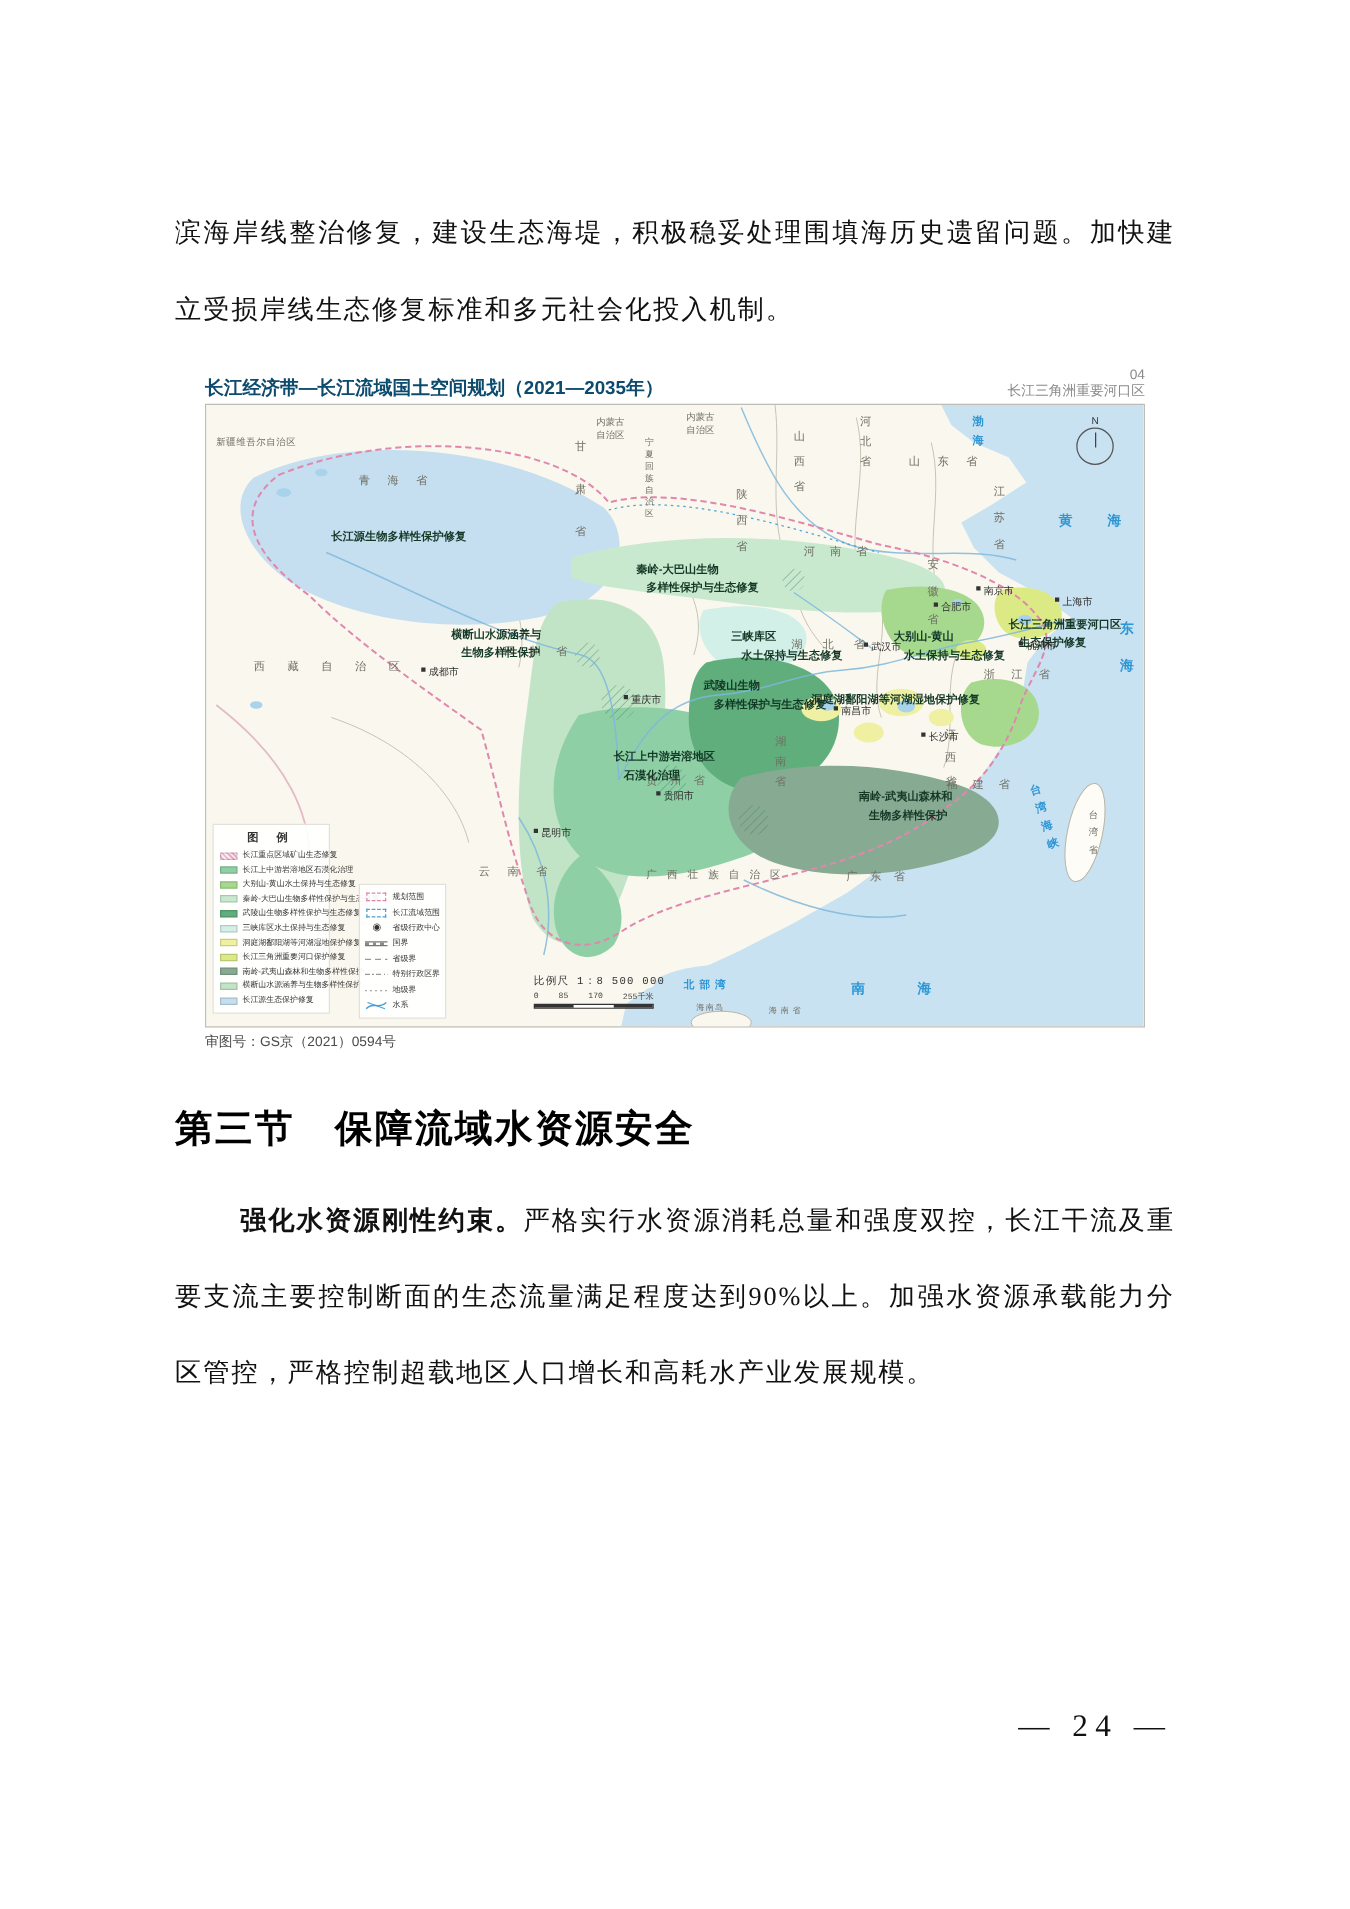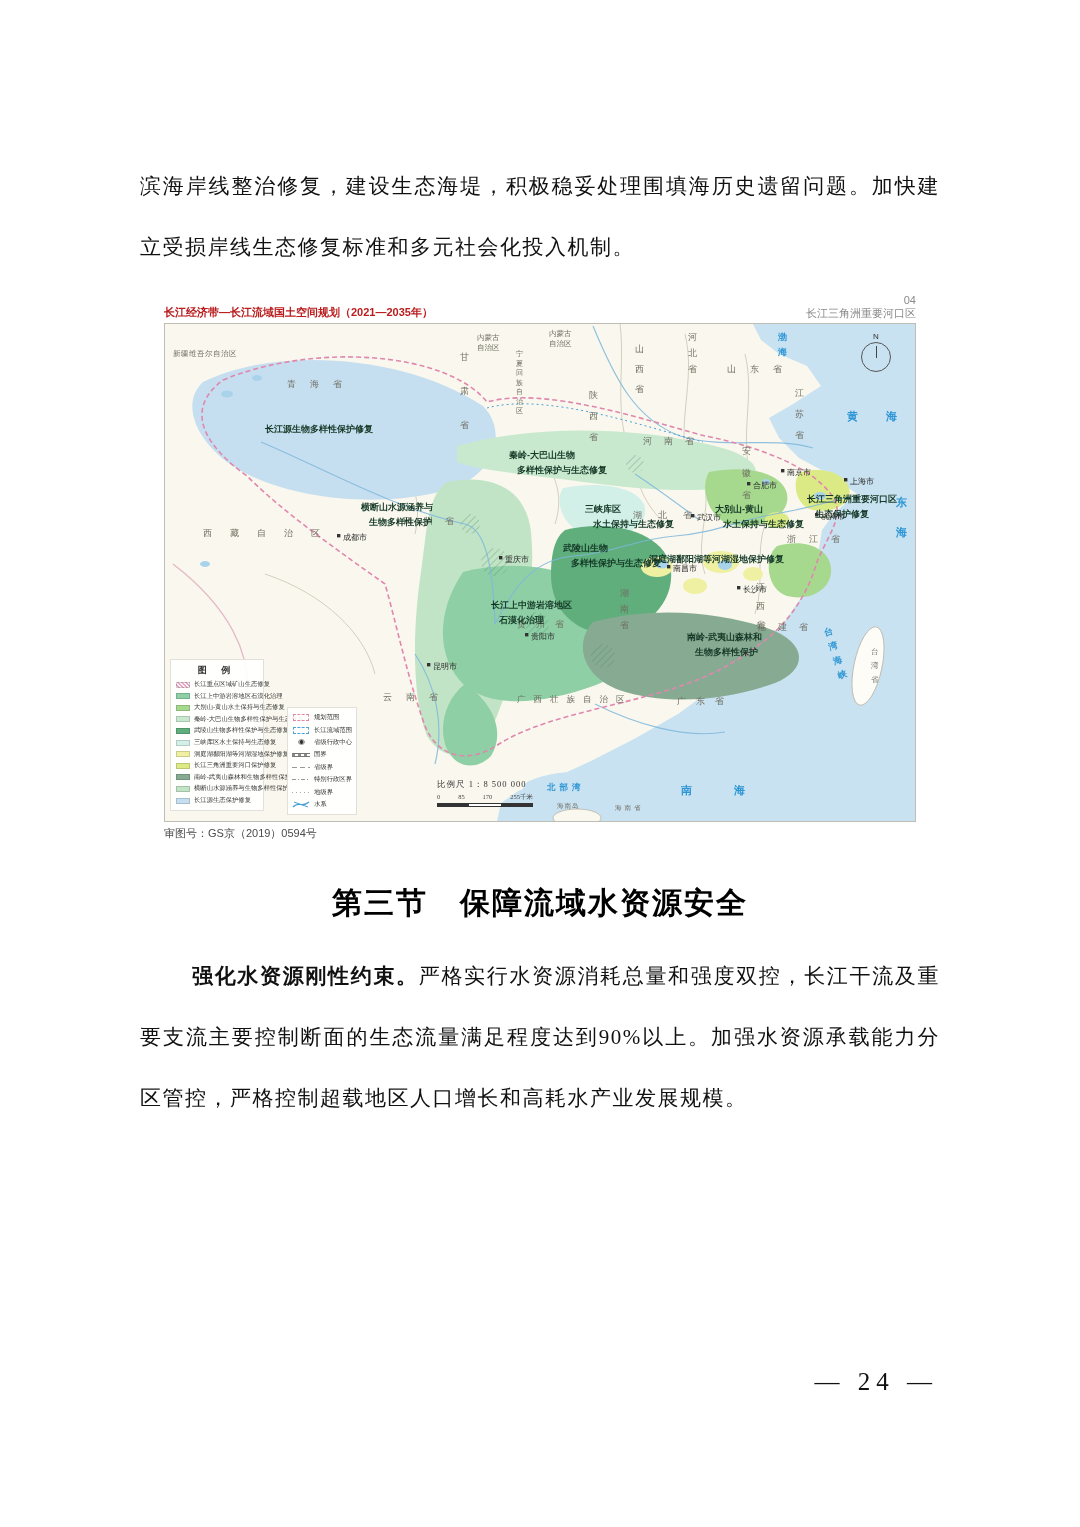--- a/index.html
+++ b/index.html
@@ -9,21 +9,21 @@
   .para, .intro {
     font-size:21px; line-height:61px; text-align:justify; text-justify:inter-ideograph;
     letter-spacing:1.5px; color:#111;
   }
   .para { text-indent:52px; }
   .para b { font-weight:bold; }
 
   
   .figure { width:752px; margin:16px 0 0 24px; }
   .fig-head { display:flex; justify-content:space-between; align-items:flex-end; margin-bottom:3px; }
-  .fig-title { font-family:"Liberation Sans","DejaVu Sans",sans-serif; font-weight:bold; font-size:11px; color:#b91c1c; }
+  .fig-title { font-family:"Liberation Sans","DejaVu Sans",sans-serif; font-weight:bold; font-size:15px; color:#0c4a6e; }
   .fig-right { text-align:right; font-family:"Liberation Sans","DejaVu Sans",sans-serif; color:#8a8a8a; font-size:11px; line-height:13px; }
   .map-wrap { position:relative; width:752px; height:499px; border:1px solid #bfbdb4; background:#faf8ee; }
   .map-wrap svg { display:block; }
   .approval { margin-top:4px; font-family:"Liberation Sans","DejaVu Sans",sans-serif; font-size:11px; color:#4a4a4a; }
 
   
   .legend-box {
     position:absolute; left:5px; bottom:10px; width:94px; background:rgba(255,255,255,.93);
     border:1px solid #e2e0d8; padding:4px 5px 5px 5px; font-family:"Liberation Sans","DejaVu Sans",sans-serif;
   }
@@ -37,37 +37,37 @@
   .symbol-box {
     position:absolute; left:122px; bottom:6px; width:70px; background:rgba(255,255,255,.93);
     border:1px solid #e2e0d8; padding:5px 4px; font-family:"Liberation Sans","DejaVu Sans",sans-serif;
   }
   .srow { display:flex; align-items:center; margin-top:3.4px; }
   .srow:first-child { margin-top:0; }
   .sswatch { width:18px; height:9px; flex:0 0 18px; margin-right:4px; position:relative; }
   .slabel { font-size:6.6px; color:#333; white-space:nowrap; transform:scale(.96); transform-origin:left center; }
 
   
-  .scalebar { position:absolute; left:272px; bottom:14px; width:132px; font-family:Liberation Serif, serif; }
+  .scalebar { position:absolute; left:262px; bottom:14px; width:132px; font-family:Liberation Mono, monospace; }
   .scale-label { font-size:8.5px; color:#333; margin-bottom:2px; letter-spacing:1px; }
   .scale-ticks { display:flex; width:96px; justify-content:space-between; font-size:6.5px; color:#444; margin-bottom:1px; }
   .scale-rule { display:flex; width:96px; height:4px; border:1px solid #333; }
   .scale-rule span { flex:1; }
   .scale-rule span:nth-child(odd) { background:#333; }
   .scale-rule span:nth-child(even) { background:#fff; }
 
   
   .north { position:absolute; right:24px; top:18px; width:30px; height:30px; border:1px solid #555; border-radius:50%;
            font-family:"Liberation Sans",sans-serif; }
   .north .n { position:absolute; top:-11px; left:50%; transform:translateX(-50%); font-size:8px; color:#333; }
   .north .pin { position:absolute; left:50%; top:3px; width:1px; height:12px; background:#444; }
 
   
   .heading {
-    margin-top:42px; text-align:center; font-family:"Liberation Sans","DejaVu Sans",sans-serif;
+    margin-top:42px; font-family:"Liberation Sans","DejaVu Sans",sans-serif;
     font-weight:bold; font-size:30px; letter-spacing:2px; color:#000;
   }
   .body-paras { margin-top:22px; }
 
   .page-no { position:absolute; right:142px; top:1368px; font-size:25px; letter-spacing:6px; color:#111; }
 
   
   .g-prov text { font-family:"Liberation Sans","DejaVu Sans",sans-serif; font-size:9px; fill:#6f6f64; }
   .g-sea text  { font-family:"Liberation Sans","DejaVu Sans",sans-serif; font-size:11px; fill:#2e96d5; font-weight:bold; }
   .g-city text { font-family:"Liberation Sans","DejaVu Sans",sans-serif; font-size:8px; fill:#2b2b2b; }
@@ -368,21 +368,21 @@
             <span></span>
           </div>
       </div>
 
       <div class="north">
         <div class="n">N</div>
         <div class="pin"></div>
       </div>
     </div>
 
-    <div class="approval">审图号：GS京（2019）0594号</div>
+    <div class="approval">审图号：GS京（2021）0594号</div>
   </div>
 
   <div class="heading">第三节　保障流域水资源安全</div>
 
   <div class="body-paras">
       <p class="para"><b>强化水资源刚性约束。</b>严格实行水资源消耗总量和强度双控，长江干流及重要支流主要控制断面的生态流量满足程度达到90%以上。加强水资源承载能力分区管控，严格控制超载地区人口增长和高耗水产业发展规模。</p>
     </div>
 </div>
 
 <div class="page-no">— 24 —</div>

